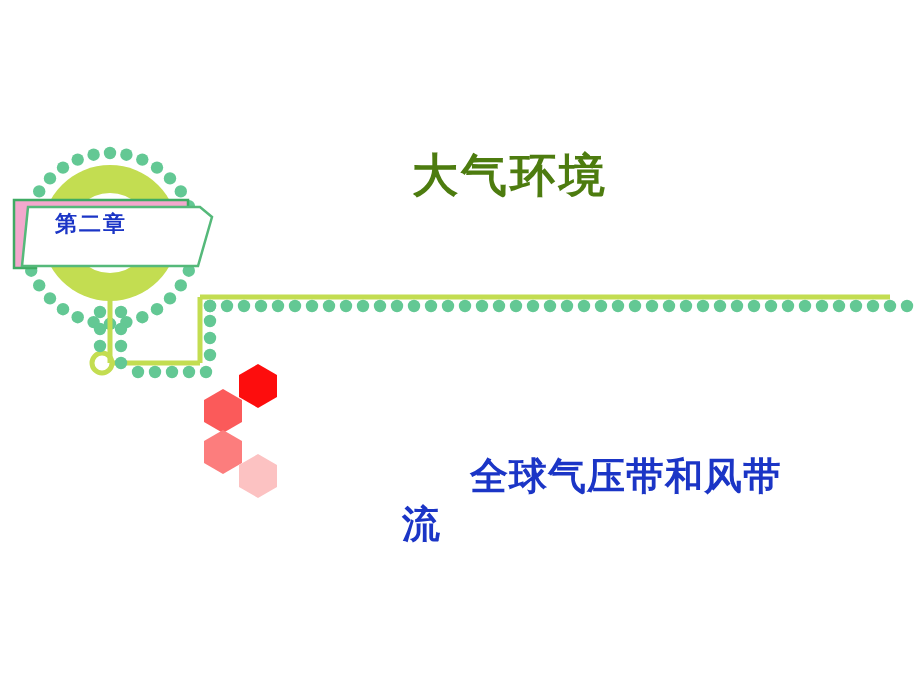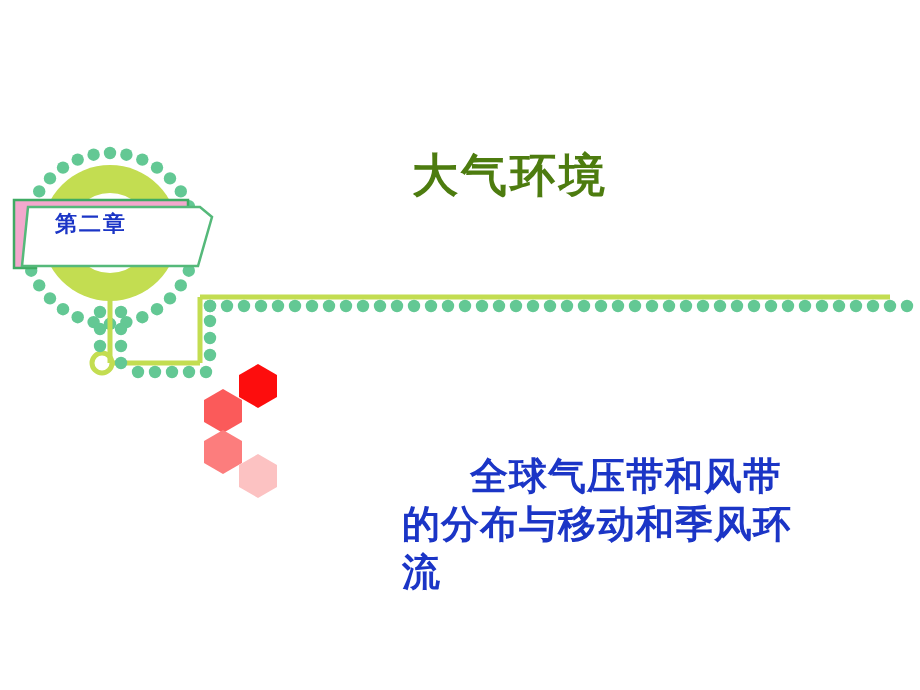--- a/index.html
+++ b/index.html
@@ -226,17 +226,16 @@
   </svg>
 
 
   <div id="main-title">大气环境</div>
 
   <div id="chapter-label">第二章</div>
 
 
   <div id="lesson-body">
     <div class="bodyline indent1">全球气压带和风带</div>
-    <div class="bodyline indent2">的分布与移动和季风环</div>
     <div class="bodyline indent2">流</div>
   </div>
 
 </div>
 
 </body></html>

